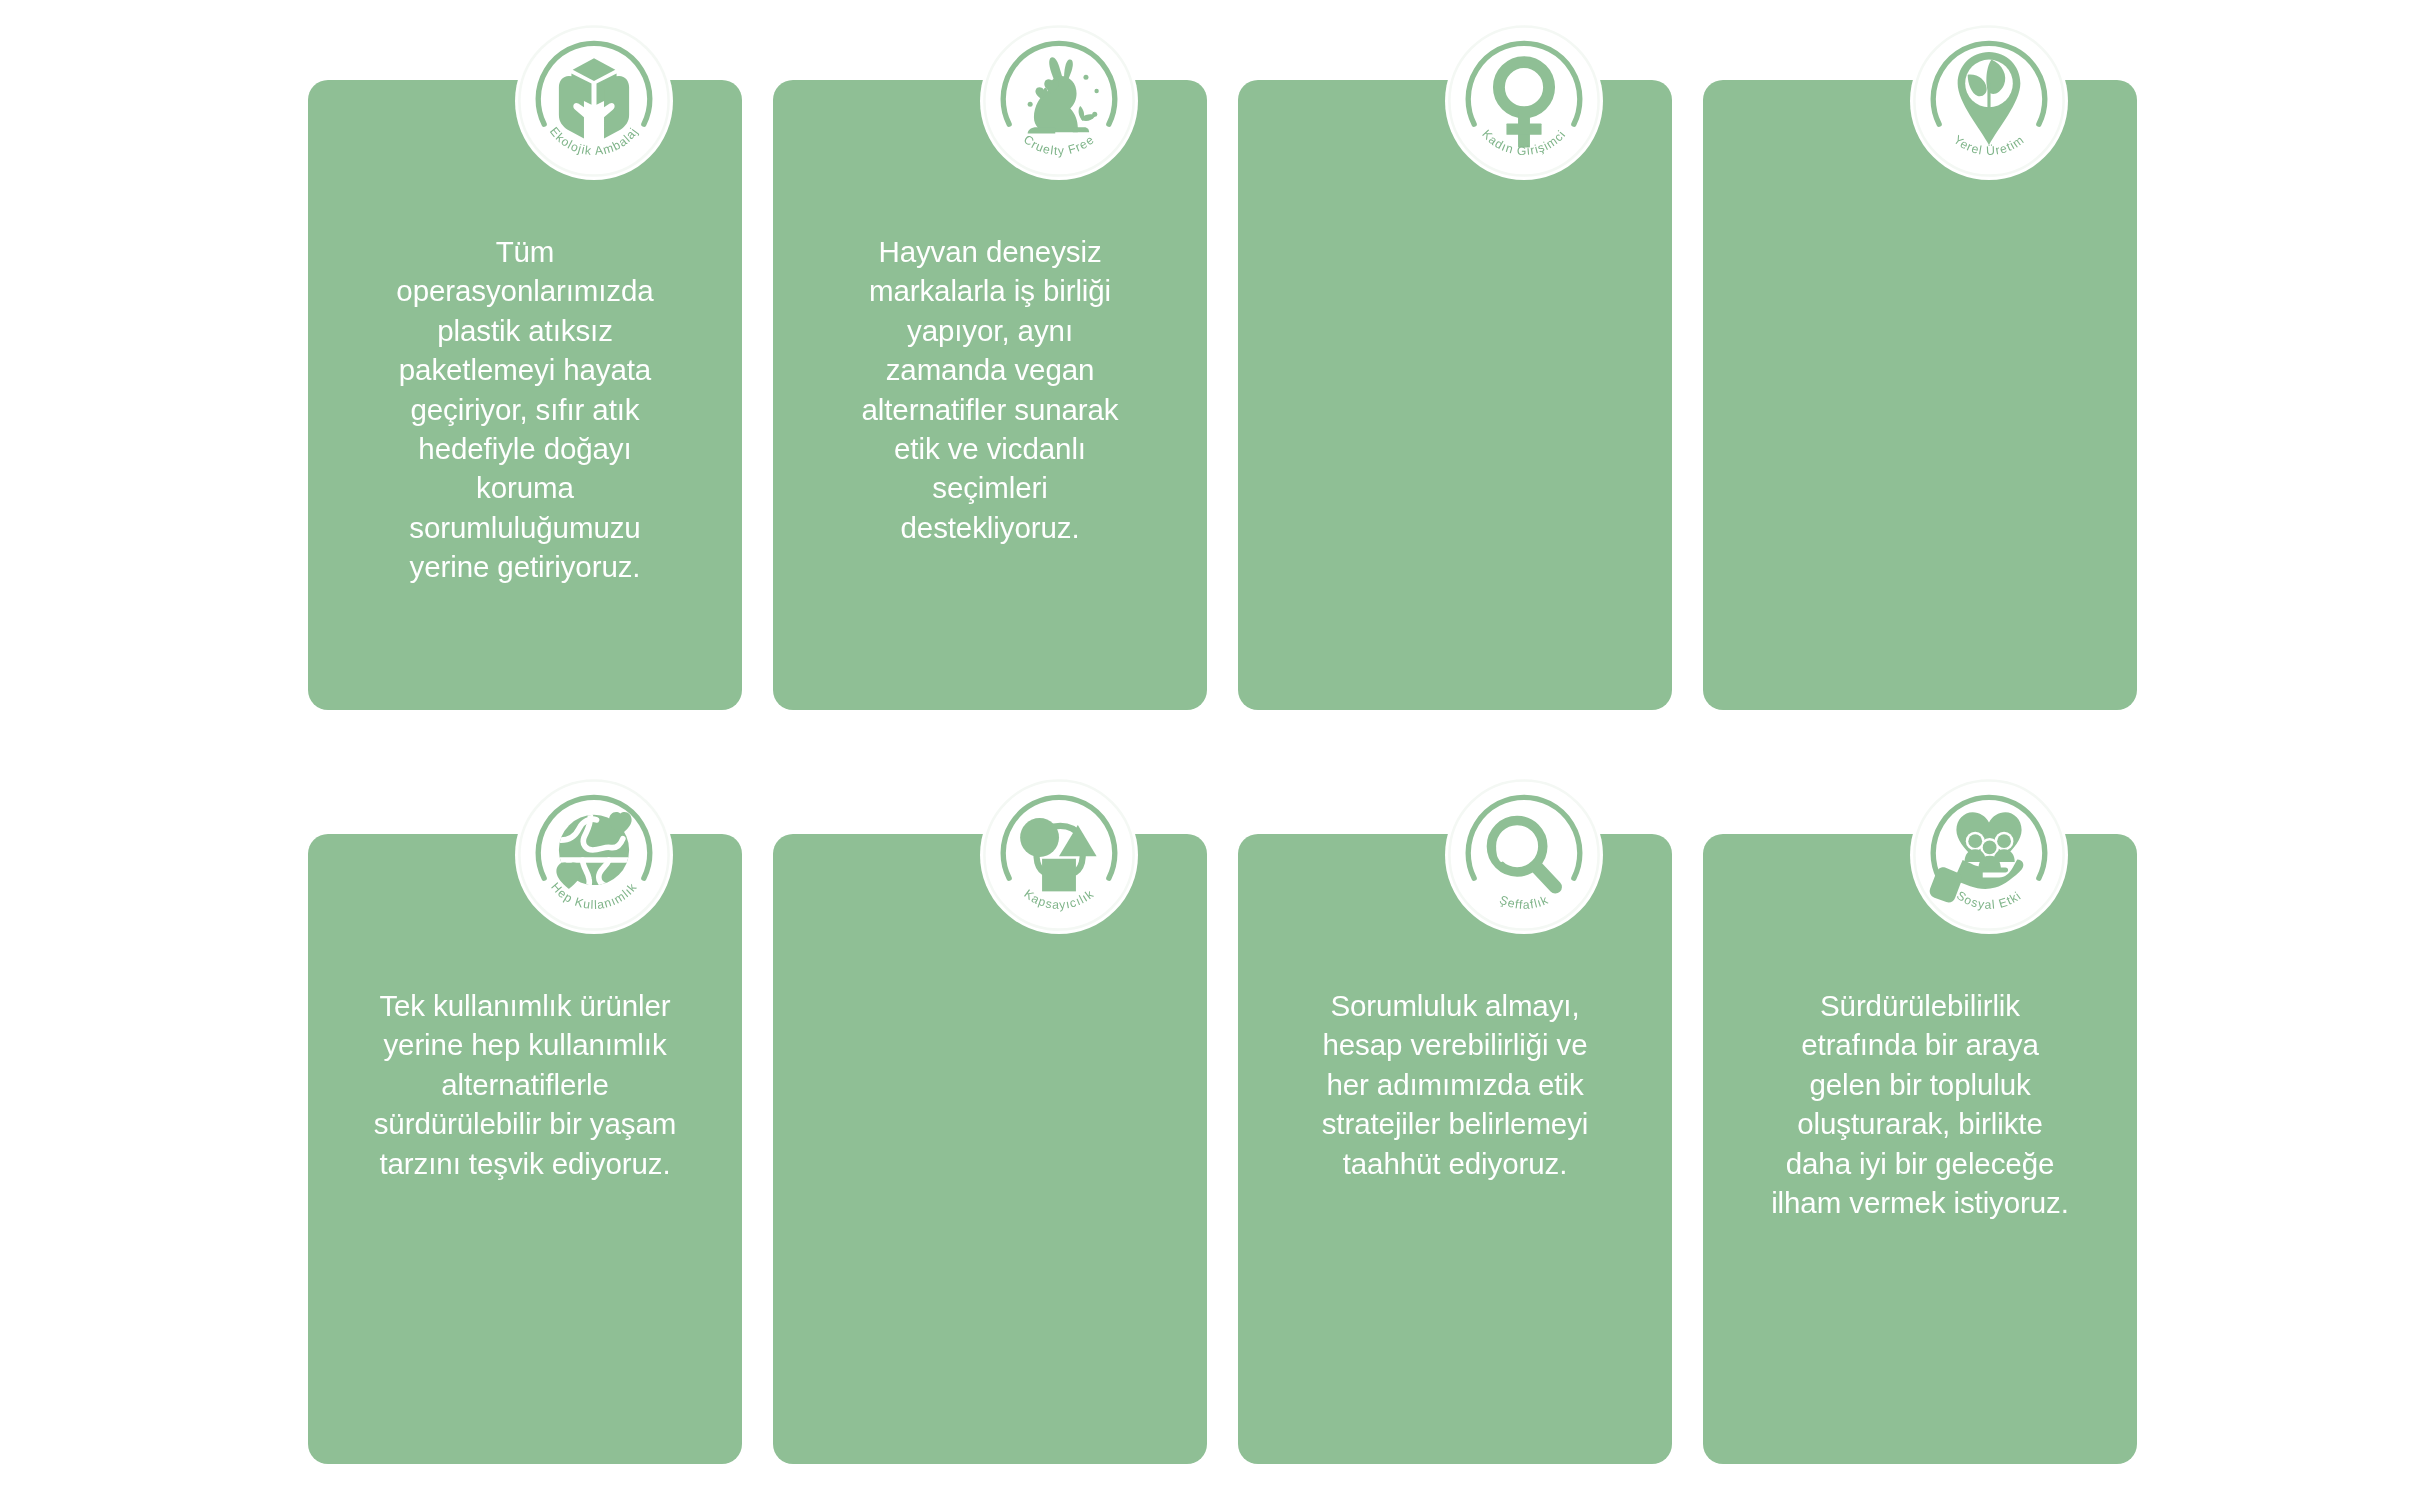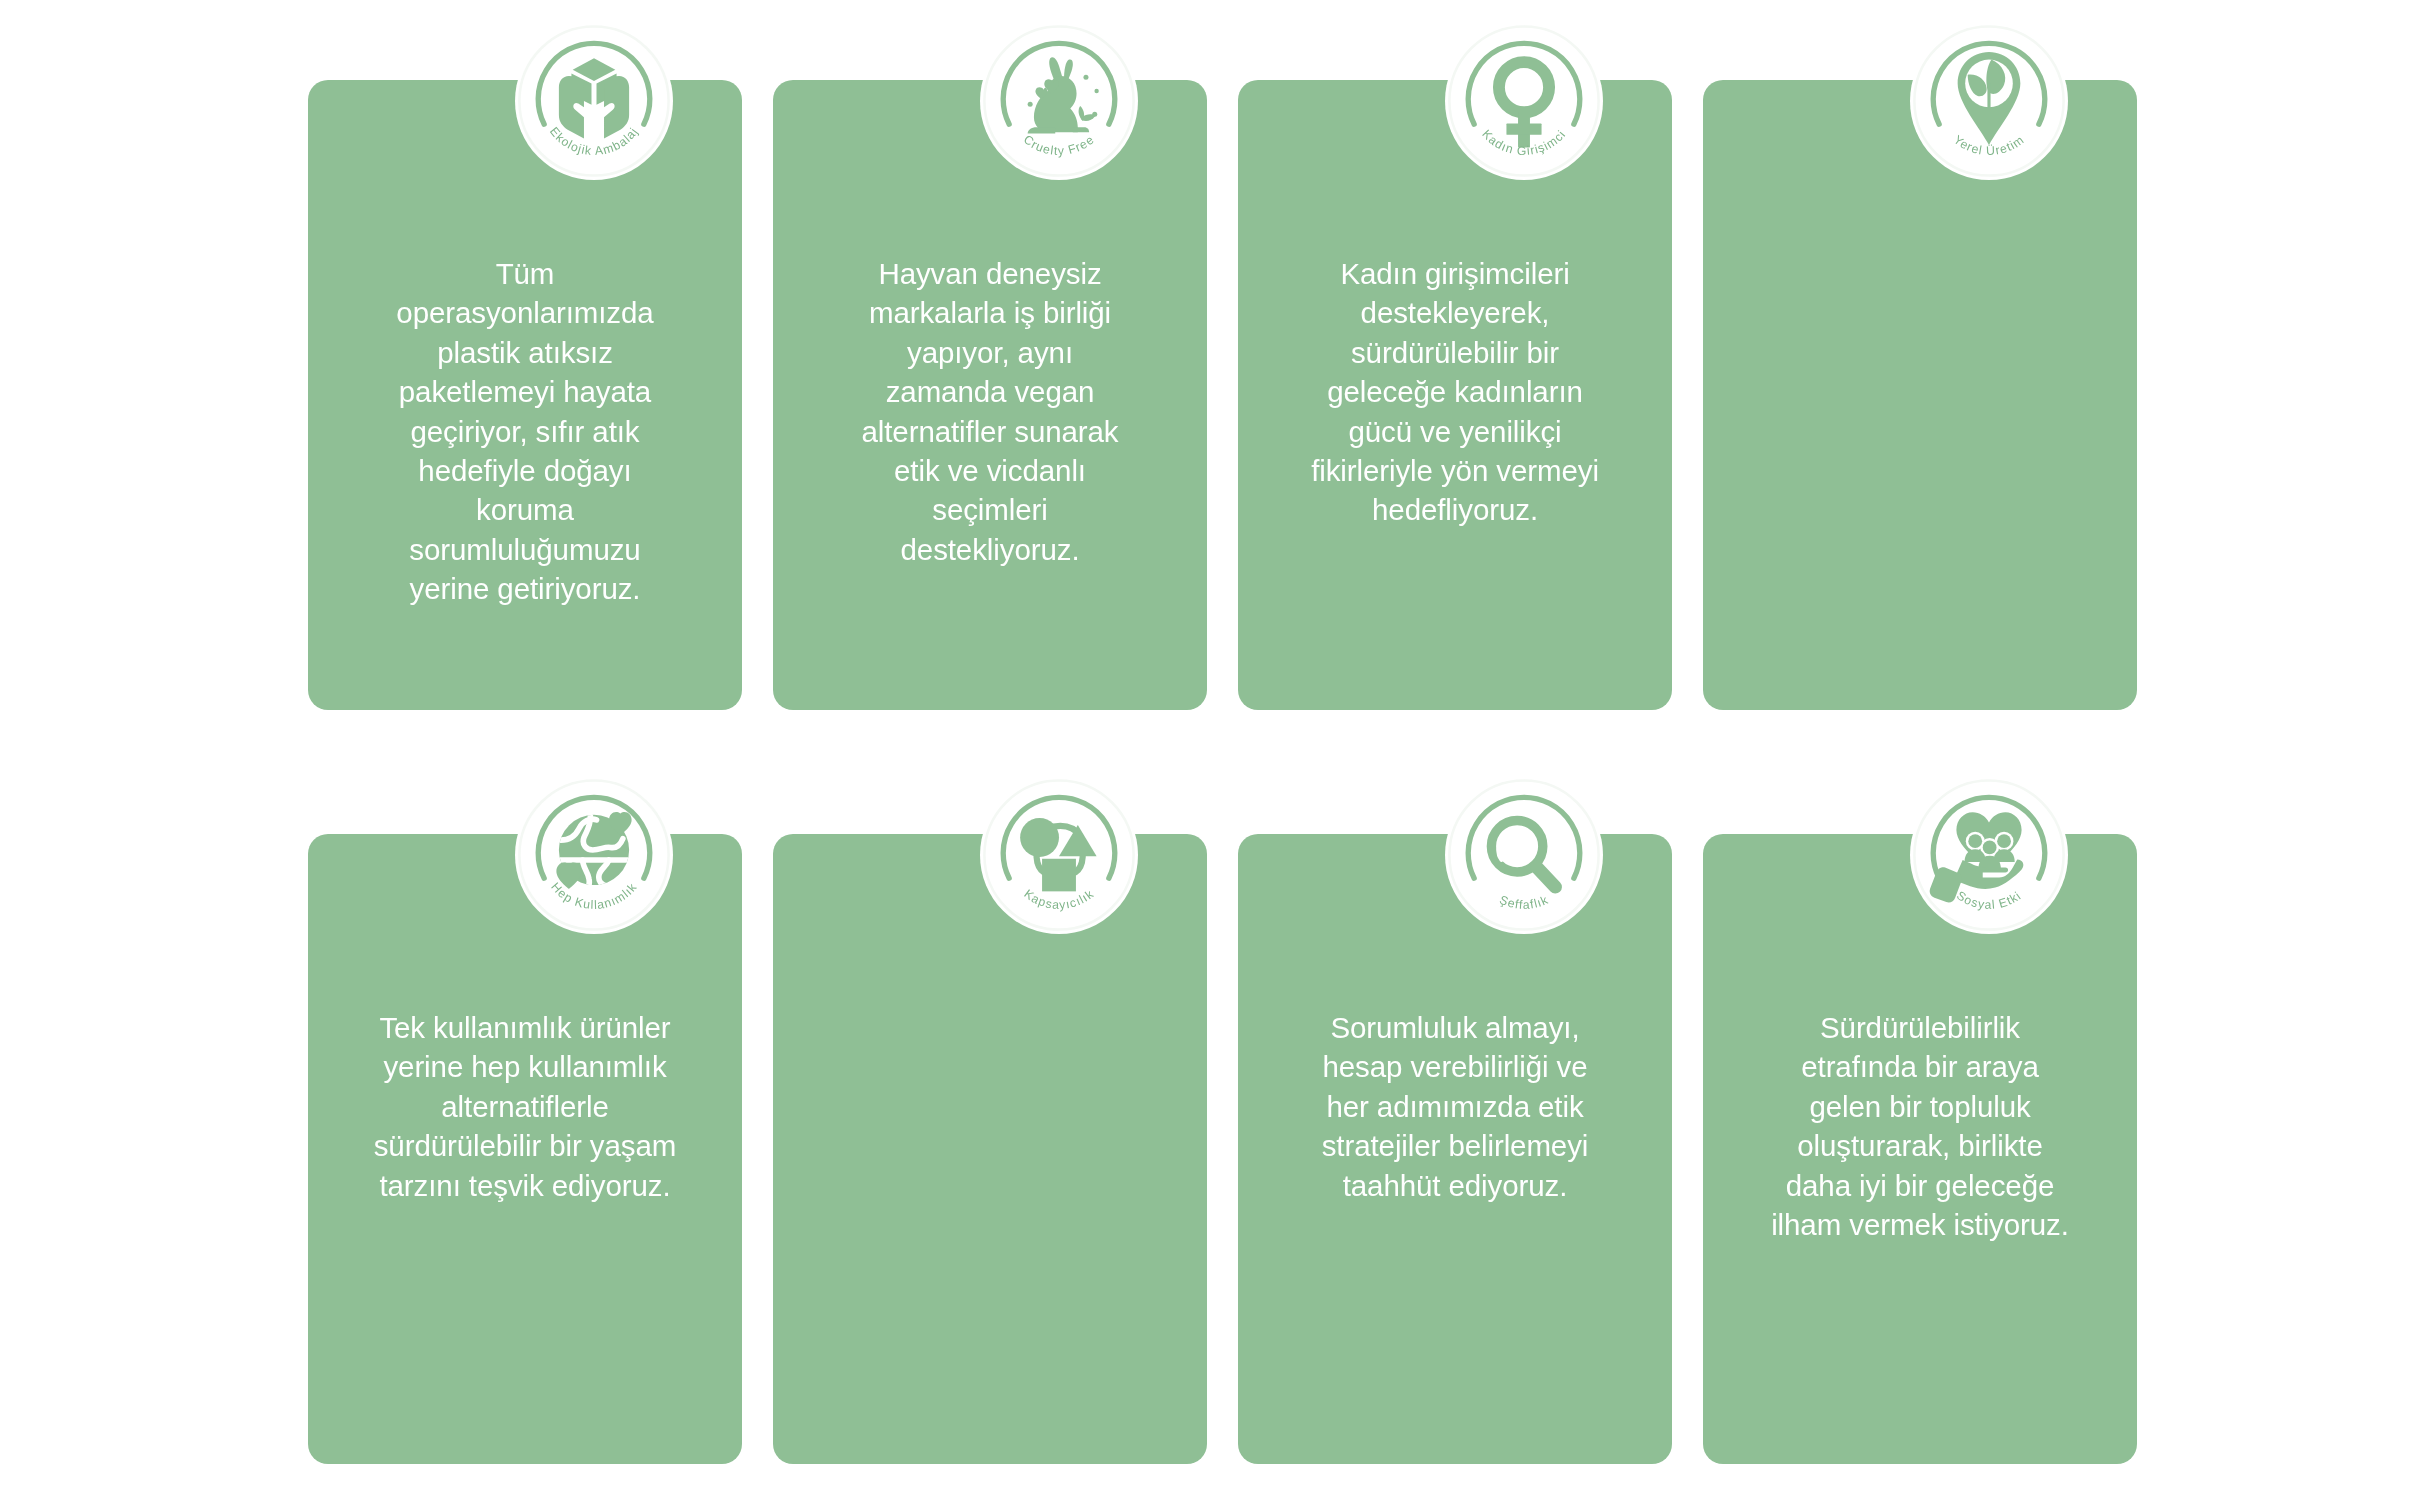--- a/index.html
+++ b/index.html
@@ -26,21 +26,21 @@
   }
   .card {
     position: relative;
     background: #8fbf95;
     border-radius: 20px;
     padding: 0;
   }
   .card-text {
     position: absolute;
     left: 28px; right: 28px;
-    top: 174px;
+    top: 152px;
     text-align: center;
     color: #ffffff;
     font-size: 29.5px;
     line-height: 1.335;
     font-weight: 400;
     letter-spacing: -0.1px;
     white-space: pre-line;
   }
   
   .badge {
@@ -153,27 +153,20 @@
           <g>
             <circle cx="126" cy="104" r="40" fill="none" stroke="#8fbf95" stroke-width="19"></circle>
             <rect class="ic" x="116.5" y="142" width="19" height="58" rx="1"></rect>
             <rect class="ic" x="98" y="162" width="56" height="18" rx="1"></rect>
           </g>
           <text class="badge-label">
             <textPath href="#arcp3" startOffset="25%" text-anchor="middle">Kadın Girişimci</textPath>
           </text>
         </svg>
       </div>
-      <div class="card-text">Kadın girişimcileri
-destekleyerek,
-sürdürülebilir bir
-geleceğe kadınların
-gücü ve yenilikçi
-fikirleriyle yön vermeyi
-hedefliyoruz.</div>
     </div>
 
     <div class="card">
       <div class="badge">
         <svg viewBox="0 0 252 252" xmlns="http://www.w3.org/2000/svg">
           <defs>
             <path id="arcp4" d="M 40 126 A 86 86 0 1 0 212 126 A 86 86 0 1 0 40 126"></path>
             <mask id="pinmask4">
               <rect x="0" y="0" width="252" height="252" fill="#fff"></rect>
               <path d="M126 60 C104 60 88 76 88 98 C88 120 104 136 126 136 C148 136 164 120 164 98 C164 76 148 60 126 60 Z" fill="#000"></path>

